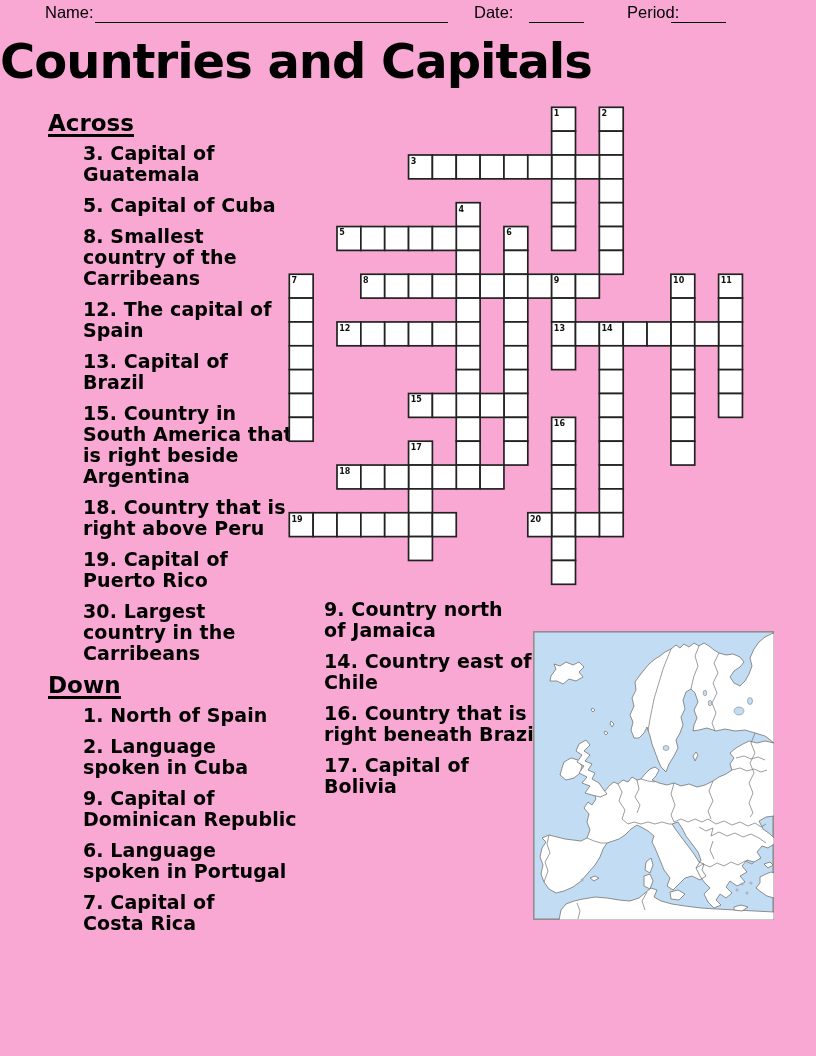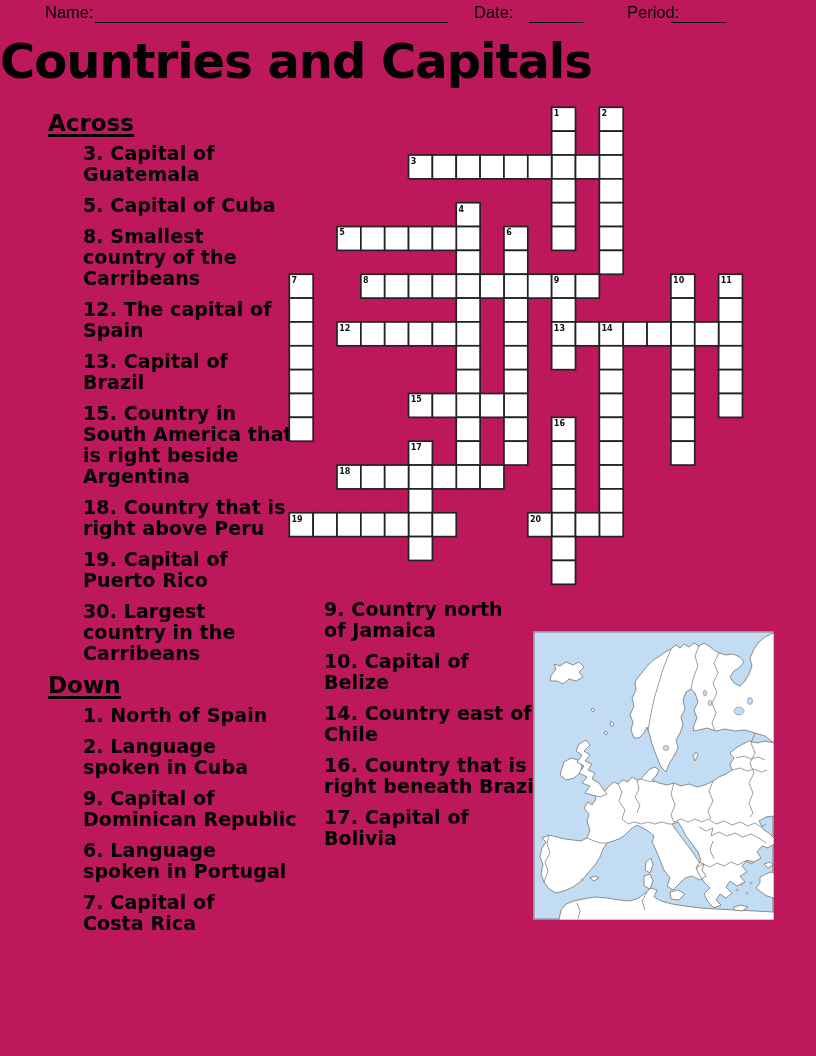--- a/index.html
+++ b/index.html
@@ -1,16 +1,16 @@
 <!DOCTYPE html>
 <html><head>
 <meta charset="utf-8">
 <style>
   html,body{margin:0;padding:0;background:#fff;}
-  .page{position:relative;width:816px;height:1056px;background:#be185d;overflow:hidden;
+  .page{position:relative;width:816px;height:1056px;background:#f9a8d4;overflow:hidden;
         font-family:"DejaVu Sans",sans-serif;color:#000;}
   
   .hdr-label{position:absolute;top:3px;font-family:"Liberation Sans",sans-serif;
              font-size:16.5px;font-weight:400;white-space:pre;}
   .hdr-line{position:absolute;top:5px;height:17px;border-bottom:1.6px solid #000;}
   
   .title{position:absolute;top:33px;left:0;width:100%;text-align:left;
          font-size:48px;font-weight:700;letter-spacing:-1px;white-space:pre;}
   
   .clue-col{position:absolute;}
@@ -73,22 +73,20 @@
 spoken in Portugal</div>
         <div class="clue">7. Capital of
 Costa Rica</div>
       </div>
   </div>
 
   <div class="clue-col" style="left:289px;top:599px;width:240px">
     <div id="down-right-clues">
         <div class="clue">9. Country north
 of Jamaica</div>
-        <div class="clue">10. Capital of
-Belize</div>
         <div class="clue">14. Country east of
 Chile</div>
         <div class="clue">16. Country that is
 right beneath Brazil</div>
         <div class="clue">17. Capital of
 Bolivia</div>
       </div>
   </div>
 
   <div id="grid-holder"><svg width="456" height="480">

